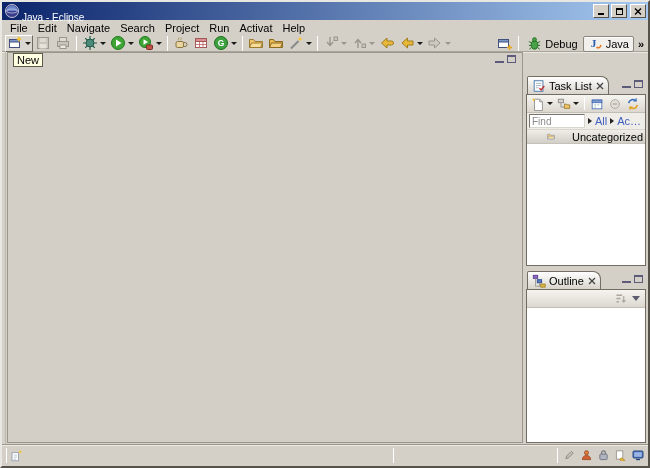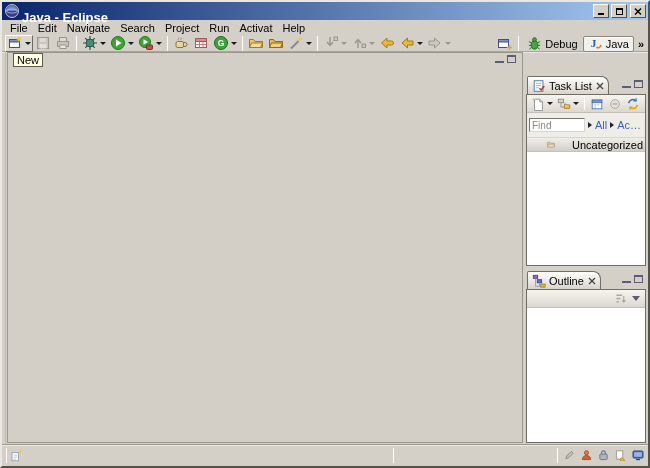--- a/index.html
+++ b/index.html
@@ -6,21 +6,21 @@
   *{box-sizing:border-box;}
   .window{position:relative;width:650px;height:468px;background:#d4d0c8;
     border:2px solid;border-color:#e9e7e2 #56524a #56524a #e9e7e2;
     font-family:"Liberation Sans",sans-serif;font-size:11px;color:#000;overflow:hidden;}
 
   
   .titlebar{position:absolute;left:0;top:0;right:0;height:18px;
     background:linear-gradient(to right,#0b246b,#a5c9f0);
     display:flex;align-items:center;padding:0 2px;}
   .app-icon{width:14px;height:14px;margin:0 3px 0 1px;flex:0 0 auto;}
-  .title-text{color:#fff;font-weight:bold;font-size:13px;white-space:nowrap;flex:1;margin-top:13px;}
+  .title-text{color:#fff;font-weight:normal;font-size:10px;white-space:nowrap;flex:1;margin-top:13px;}
   .win-controls{display:flex;gap:2px;}
   .win-btn{width:16px;height:14px;background:#d4d0c8;border:1px solid;
     border-color:#fff #55514b #55514b #fff;display:flex;align-items:center;justify-content:center;padding:0;cursor:default;}
   .g-min{width:6px;height:2px;background:#000;margin-top:6px;}
   .g-max{width:7px;height:7px;border:1px solid #000;border-top-width:2px;}
 
   
   .menubar{position:absolute;left:0;top:19px;right:0;height:14px;display:flex;align-items:flex-start;padding-left:3px;}
   .menu-item{padding:1px 5px;white-space:nowrap;}
 
@@ -67,21 +67,21 @@
     border-radius:2px 8px 0 0;white-space:nowrap;}
   .tab-close{display:flex;margin-left:1px;}
   .view-body{position:absolute;left:0;right:0;top:18px;bottom:0;background:#fff;border:1px solid #716d62;overflow:hidden;}
   .view-toolbar{height:18px;background:linear-gradient(#f6f4f0,#dcd8d0);border-bottom:1px solid #c2beb5;
     display:flex;align-items:center;padding:0 2px;}
   .view-toolbar .spacer{flex:1;}
   .vt-chevron{width:0;height:0;border-left:4px solid transparent;border-right:4px solid transparent;
     border-top:5px solid #5c5c6e;margin:0 3px;}
   .vt-sep{width:1px;height:13px;background:#aaa69c;border-right:1px solid #fff;margin:0 3px;}
 
-  .find-row{height:17px;background:#efede8;display:flex;align-items:center;padding:12px 2px;gap:3px;border-bottom:1px solid #dad6ce;}
+  .find-row{height:17px;background:#efede8;display:flex;align-items:center;padding:4px 2px;gap:3px;border-bottom:1px solid #dad6ce;}
   .find-input{width:56px;height:14px;border:1px solid;border-color:#7a766d #d9d6cf #d9d6cf #7a766d;
     font-family:"Liberation Sans",sans-serif;font-size:10px;padding:0 2px;}
   .find-input::placeholder{color:#8a8a8a;}
   .tri-r{width:0;height:0;border-top:3px solid transparent;border-bottom:3px solid transparent;border-left:4px solid #222;}
   .link{color:#3f5fc0;white-space:nowrap;cursor:pointer;}
   .link.trunc{overflow:hidden;text-overflow:ellipsis;max-width:46px;}
 
   .cat-row{height:14px;display:flex;align-items:center;gap:17px;padding:0 2px 0 20px;
     background:linear-gradient(#efede8,#d2cfc7);border-bottom:1px solid #c6c2ba;}
   .task-area{position:absolute;left:0;right:0;top:0;bottom:0;}

